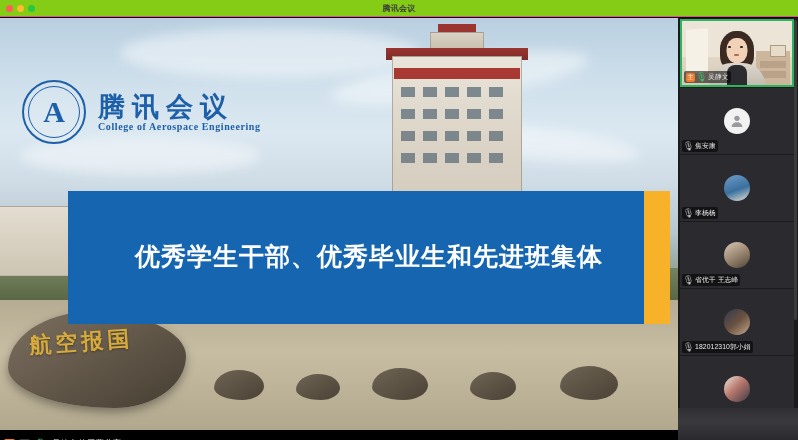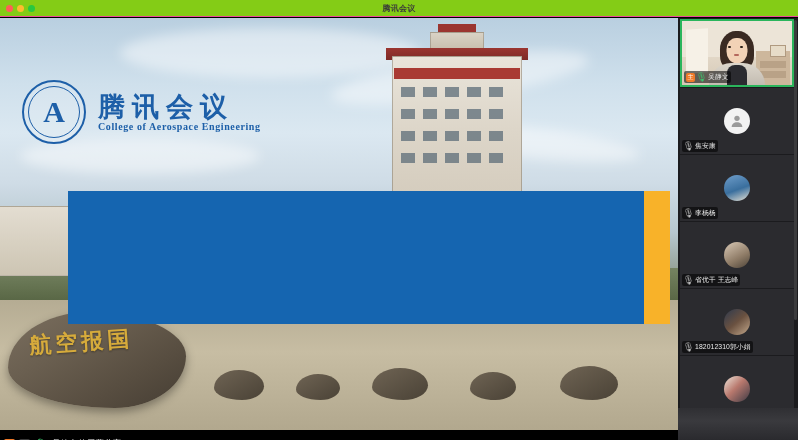--- a/index.html
+++ b/index.html
@@ -325,20 +325,21 @@
         </div>
         <div>
           <div class="logo-cn">腾讯会议</div>
           <div class="logo-en">College of Aerospace Engineering</div>
         </div>
       </div>
 
       <div class="banner">
         <div class="banner-accent"></div>
         <div class="banner-lines">
+          <div>优秀学生干部、优秀毕业生和先进班集体</div>
         </div>
       </div>
     </div>
 
     <div class="share-bar">
       <span class="badge-sq badge-host">主</span>
       <span class="badge-sq badge-cam">▣</span>
       <span class="badge-mic">🎙</span>
       <span class="share-name">吴静文的屏幕共享</span>
     </div>

